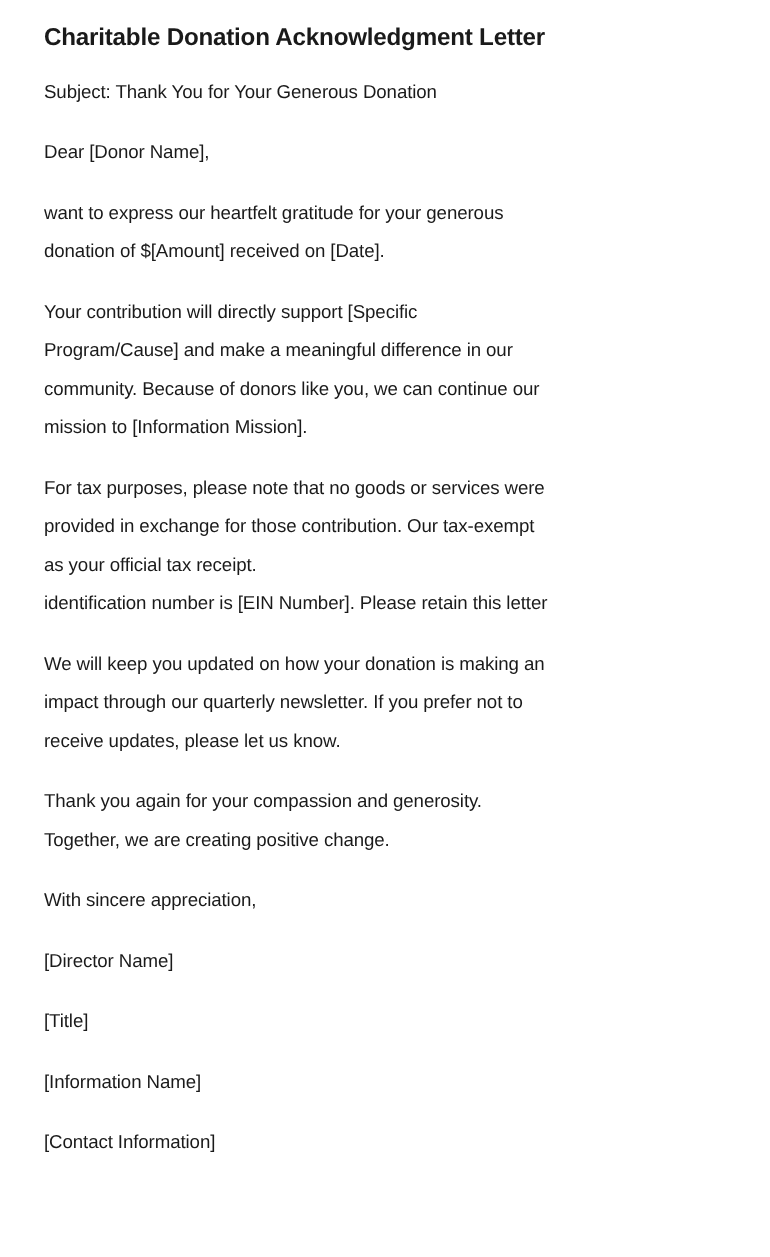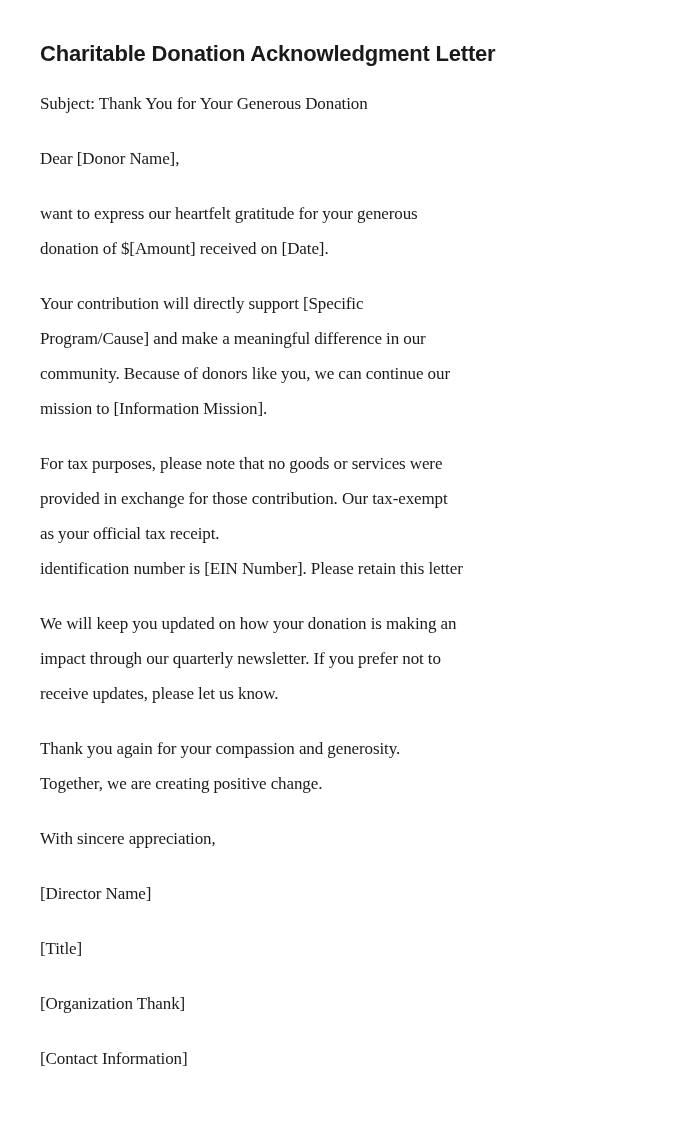--- a/index.html
+++ b/index.html
@@ -11,33 +11,32 @@
     height: 1143px;
     background: #ffffff;
     font-family: "Liberation Sans", sans-serif;
     color: #1a1a1a;
     overflow: hidden;
   }
   .page {
     box-sizing: border-box;
     width: 700px;
     height: 1143px;
-    padding: 40px 40px 0 40px;
+    padding: 20px 40px 0 40px;
   }
   .doc-title {
     margin: 0 0 18px 0;
     font-size: 22px;
     font-weight: 700;
     line-height: 28px;
     letter-spacing: -0.2px;
     white-space: nowrap;
   }
   .paragraph {
     margin: 0 0 20px 0;
-    font-family: Liberation Serif, serif;
   }
   .line {
     font-size: 17px;
     line-height: 35px;
     letter-spacing: -0.1px;
     white-space: nowrap;
   }
 </style>
 </head>
 <body style="background: rgb(255, 255, 255); color: rgb(26, 26, 26);">
@@ -79,19 +78,19 @@
       <div class="paragraph">
         <div class="line">With sincere appreciation,</div>
       </div>
       <div class="paragraph">
         <div class="line">[Director Name]</div>
       </div>
       <div class="paragraph">
         <div class="line">[Title]</div>
       </div>
       <div class="paragraph">
-        <div class="line">[Organization Thank]</div>
+        <div class="line">[Information Name]</div>
       </div>
       <div class="paragraph">
         <div class="line">[Contact Information]</div>
       </div>
     </div>
 </div>
 
 </body></html>

